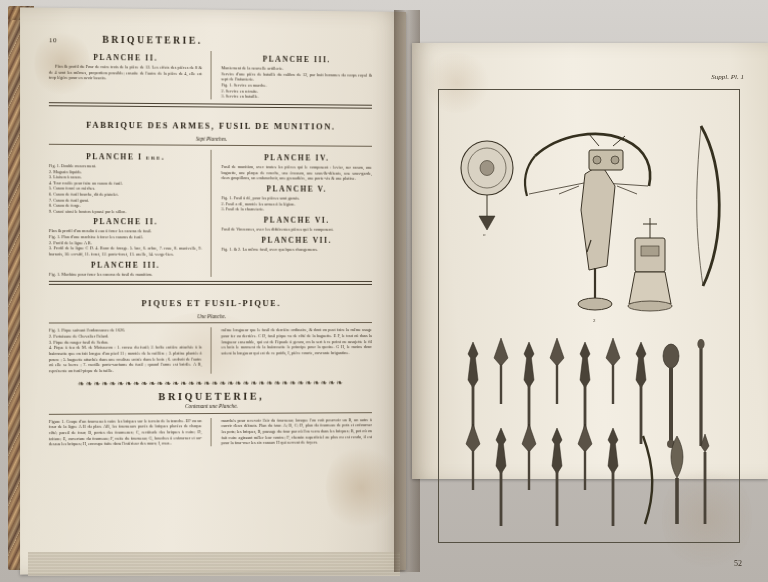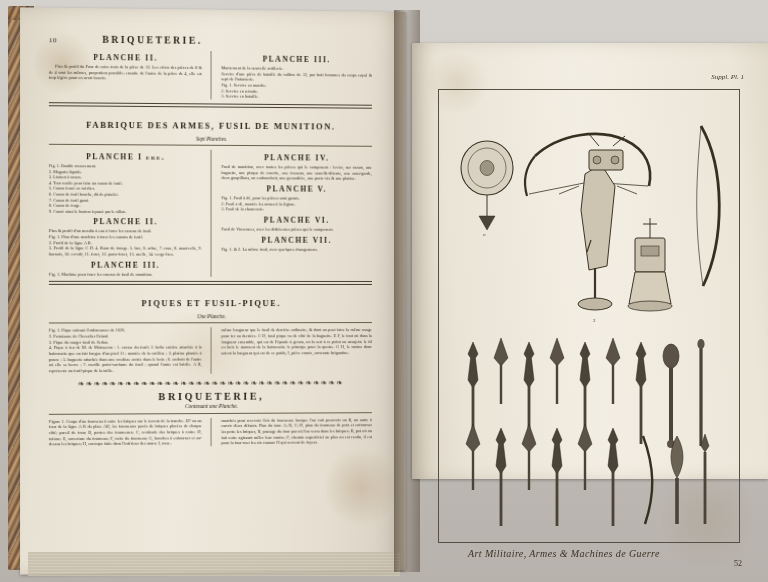--- a/index.html
+++ b/index.html
@@ -513,18 +513,17 @@
             </g>
 
             <g transform="translate(266,344)">
               <path d="M0,0 L4,12 L0,18 L-4,12 Z" fill="#5a5246" stroke="#2e291f" stroke-width=".5"></path>
               <rect x="-1.4" y="18" width="2.8" height="72" fill="#4a4338"></rect>
             </g>
           </g>
         </svg>
       </div>
 
-      <div class="plate-caption">Art Militaire, Armes &amp; Machines de Guerre</div>
       <div class="plate-num">52</div>
     </div>
 
   </div>
 </div>
 
 </body></html>

